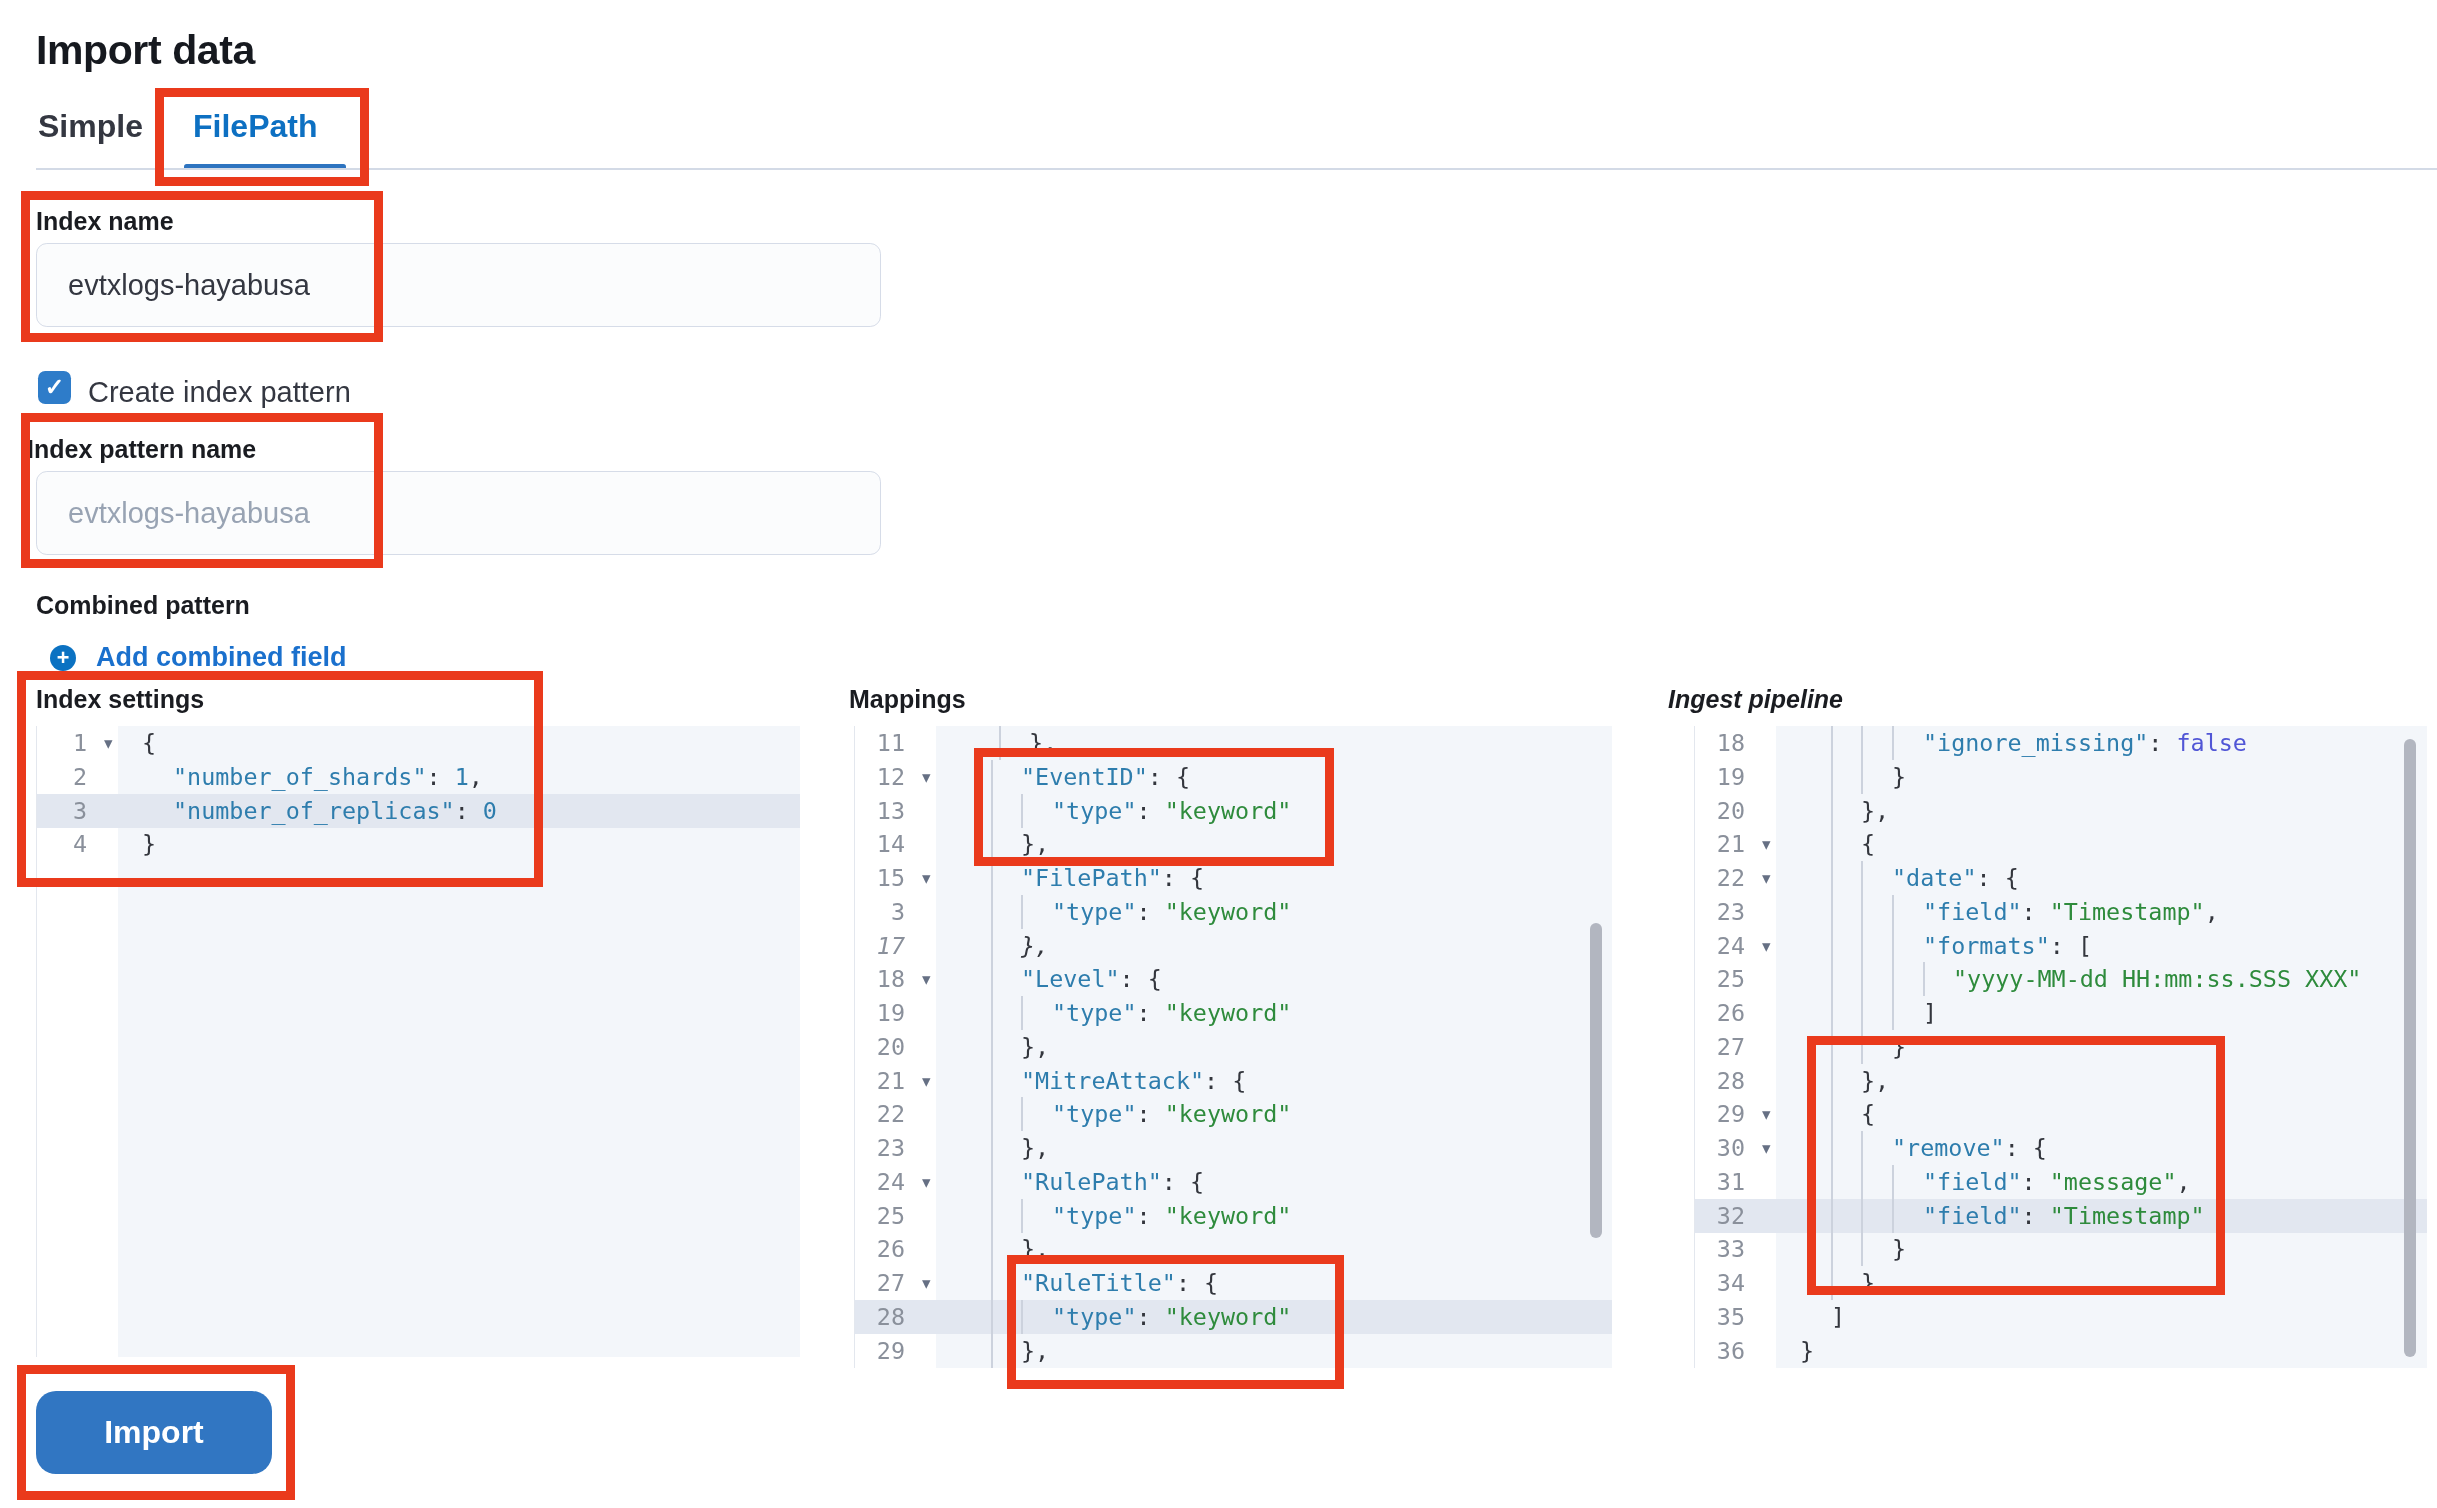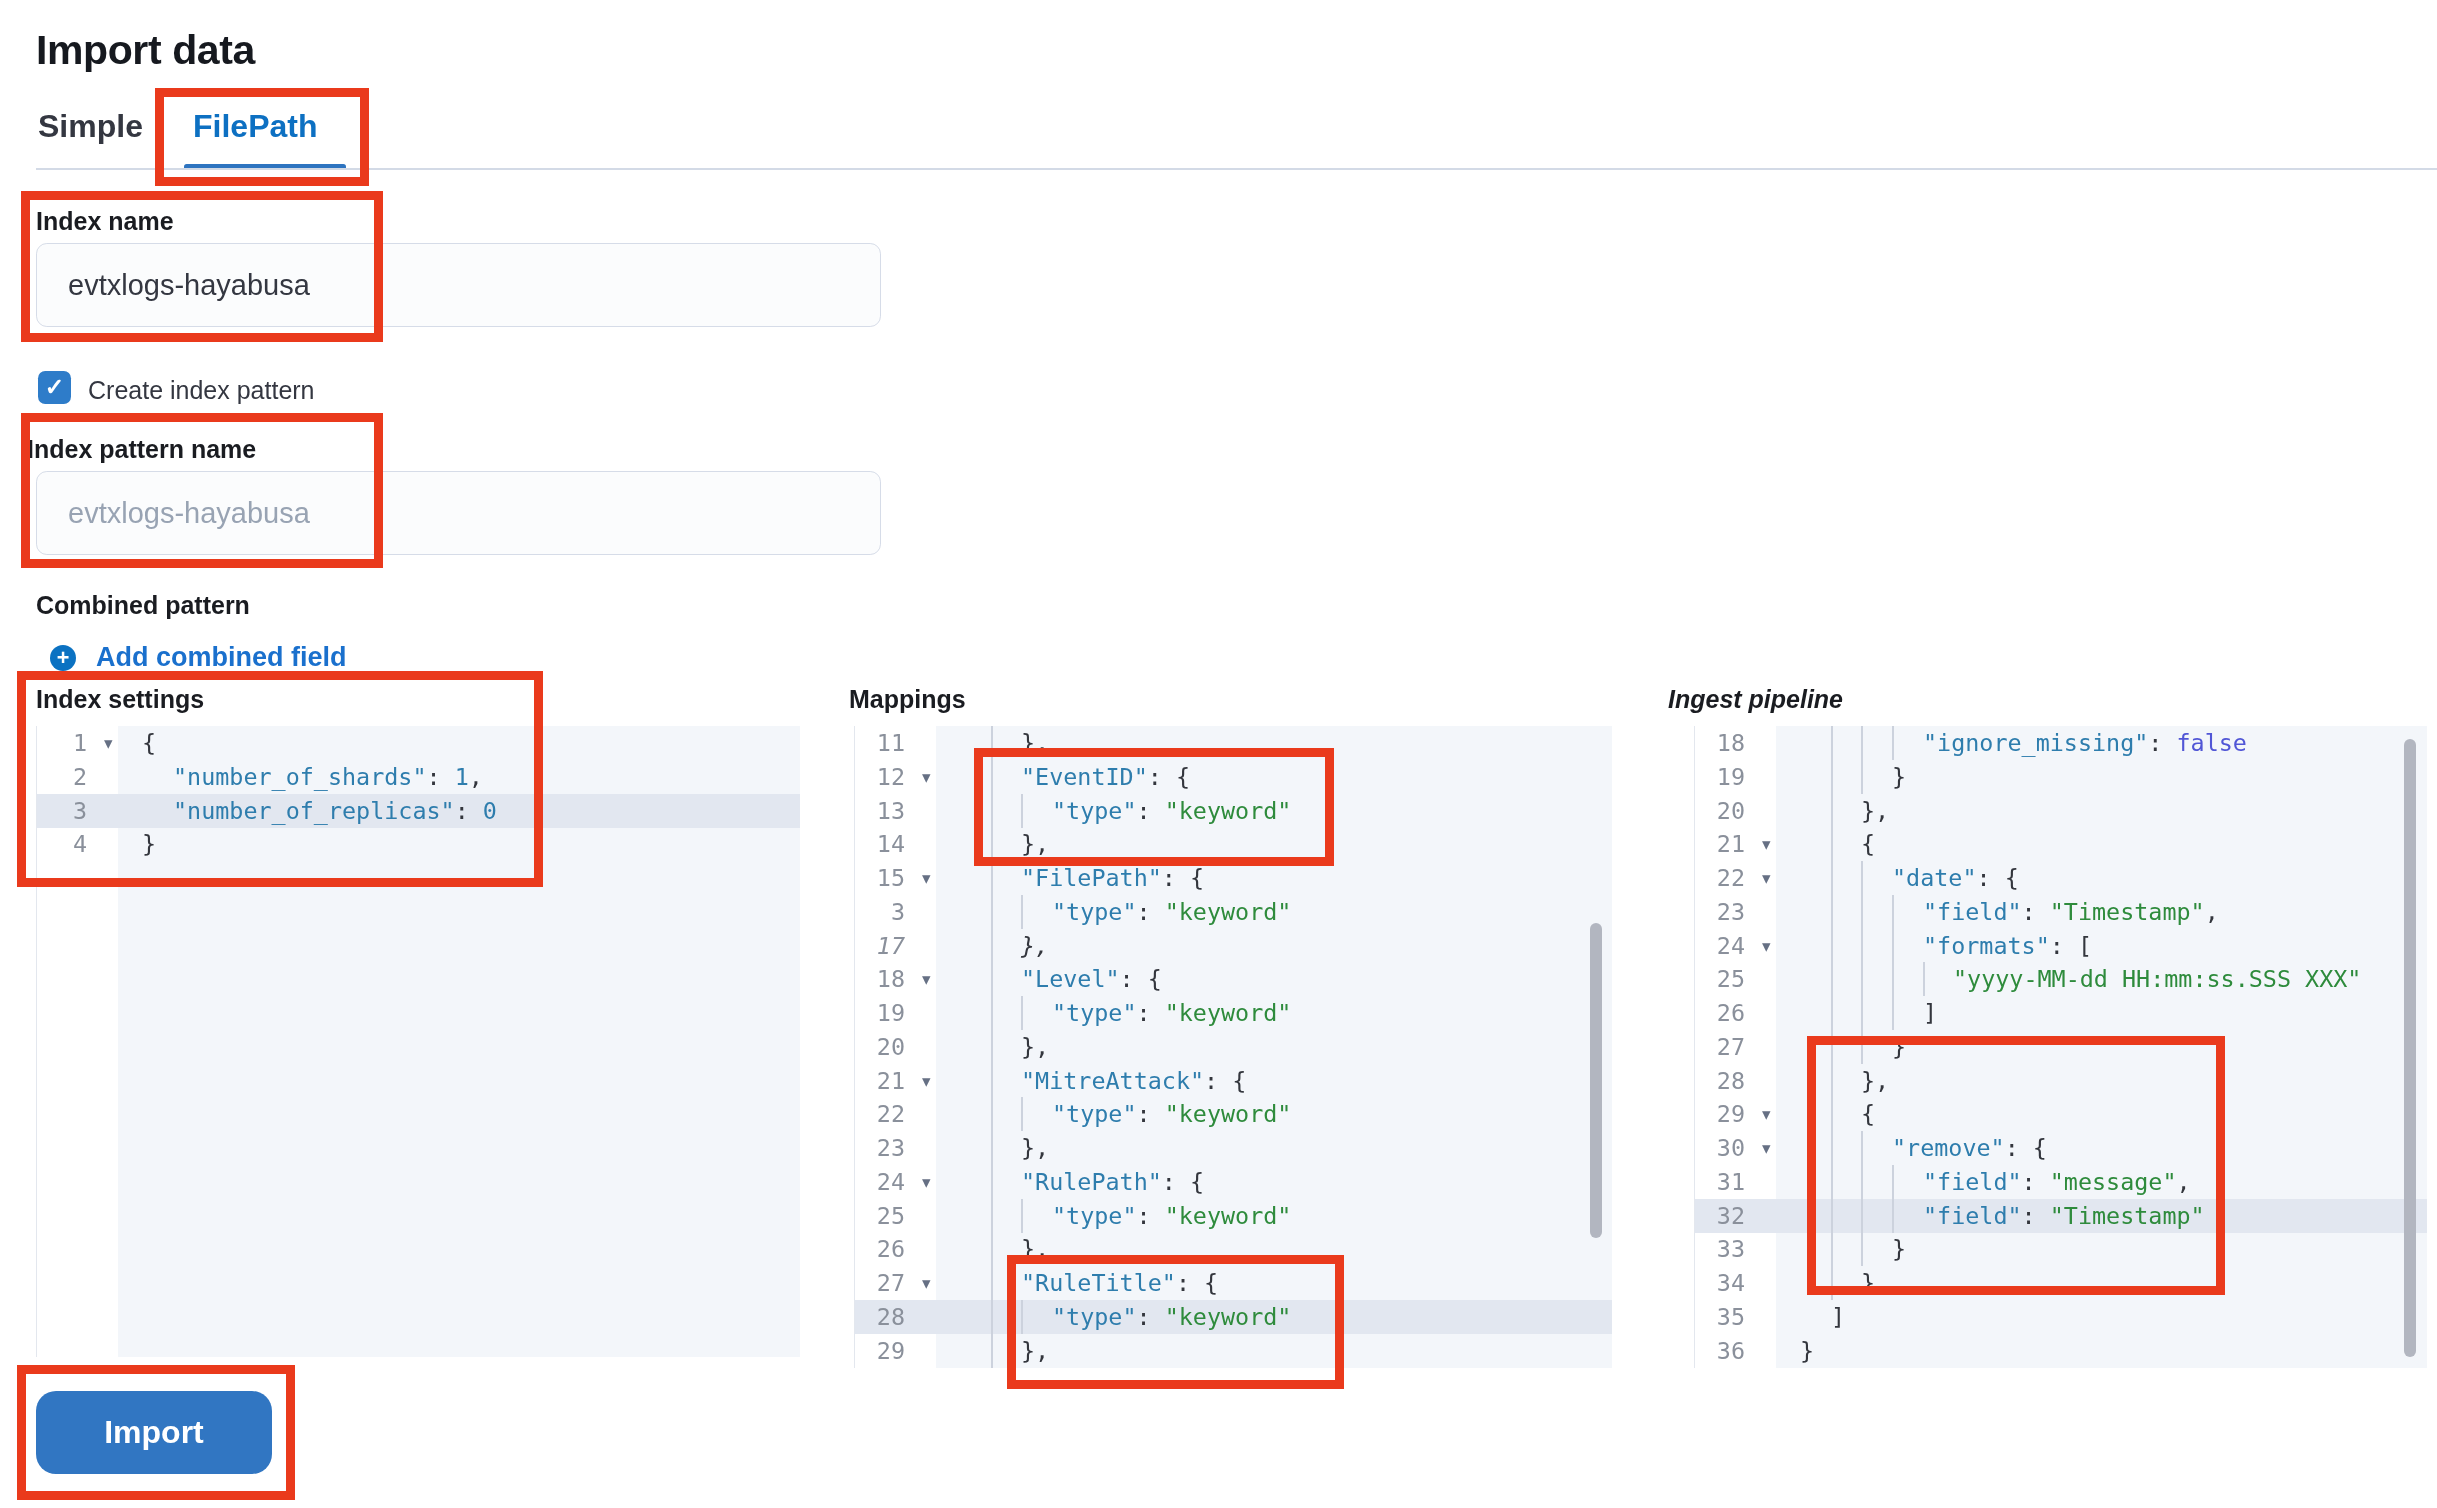--- a/index.html
+++ b/index.html
@@ -35,21 +35,21 @@
   }
   .input-index-name { left:36px; top:243px; color:#343741; }
   .input-index-pattern { left:36px; top:471px; }
   .placeholder { color:#98a3b3; }
 
   .checkbox {
     left:38px; top:371px; width:33px; height:33px; background:#2e7cc9; border-radius:7.2px;
     display:flex; align-items:center; justify-content:center; cursor:pointer;
   }
   .checkbox .tick { color:#fff; font-size:23.4px; font-weight:700; line-height:1; }
-  .cb-label { left:88px; top:376px; font-size:25px; color:#343741; }
+  .cb-label { left:88px; top:376px; font-size:29px; color:#343741; }
 
   .add-link-row { left:50px; top:642px; display:flex; align-items:center; cursor:pointer; }
   .plus-icon {
     width:26px; height:26px; border-radius:50%; background:#0b72c2; color:#fff;
     display:flex; align-items:center; justify-content:center; font-size:21.6px; font-weight:700; line-height:1;
   }
   .add-link-text { margin-left:20px; font-size:27px; font-weight:700; color:#1a70cd; }
 
   
   .code-editor { top:726px; background:#ffffff; border-left:1.8px solid #e3e7ee; font-family:"DejaVu Sans Mono", monospace; font-size:23.4px; cursor:text; }
@@ -135,21 +135,21 @@
       <div class="gut"><span class="lnum">3</span></div>
       <div class="cline"><span class="ctext" style="padding-left: 55px;"><span class="c-k">"number_of_replicas"</span><span class="c-p">: </span><span class="c-n">0</span></span></div>
     </div>
     <div class="crow" style="top: 101px;">
       <div class="gut"><span class="lnum">4</span></div>
       <div class="cline"><span class="ctext" style="padding-left: 24px;"><span class="c-p">}</span></span></div>
     </div>
   </div>
 <div class="abs code-editor ed-mappings">
   <div class="code-bg"></div>
-<div class="crow" style="top: 0px;">
+<div class="crow" style="top: 0px; gap: 8px;">
       <div class="gut"><span class="lnum">11</span></div>
       <div class="cline"><i class="guide" style="left: 55px;"></i><span class="ctext" style="padding-left: 85px;"><span class="c-p">},</span></span></div>
     </div>
     <div class="crow" style="top: 34px;">
       <div class="gut"><span class="lnum">12</span><span class="fold">▾</span></div>
       <div class="cline"><i class="guide" style="left: 55px;"></i><span class="ctext" style="padding-left: 85px;"><span class="c-k">"EventID"</span><span class="c-p">: {</span></span></div>
     </div>
     <div class="crow" style="top: 68px;">
       <div class="gut"><span class="lnum">13</span></div>
       <div class="cline"><i class="guide" style="left: 55px;"></i><i class="guide" style="left: 85px;"></i><span class="ctext" style="padding-left: 116px;"><span class="c-k">"type"</span><span class="c-p">: </span><span class="c-s">"keyword"</span></span></div>

